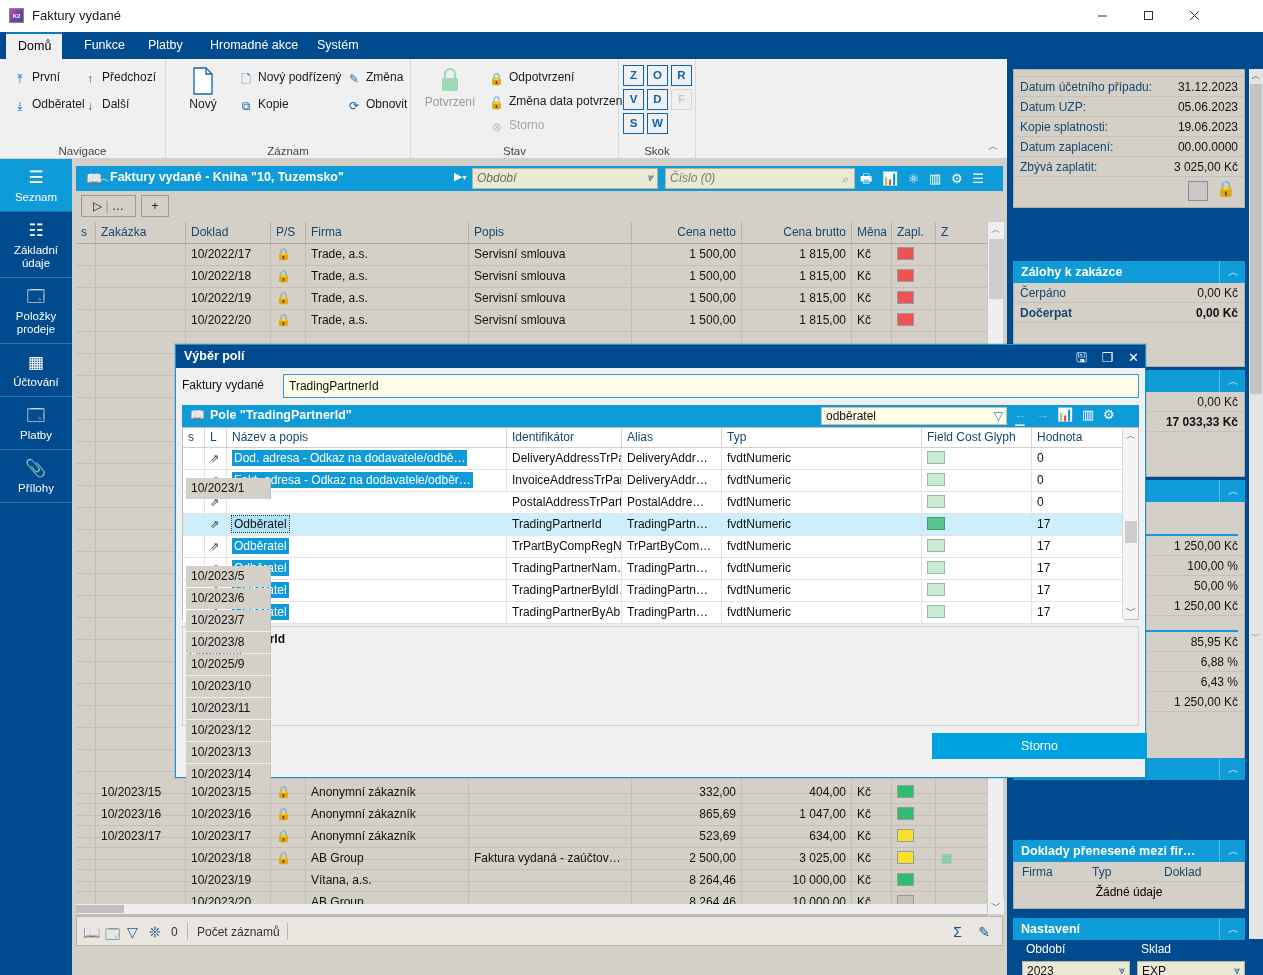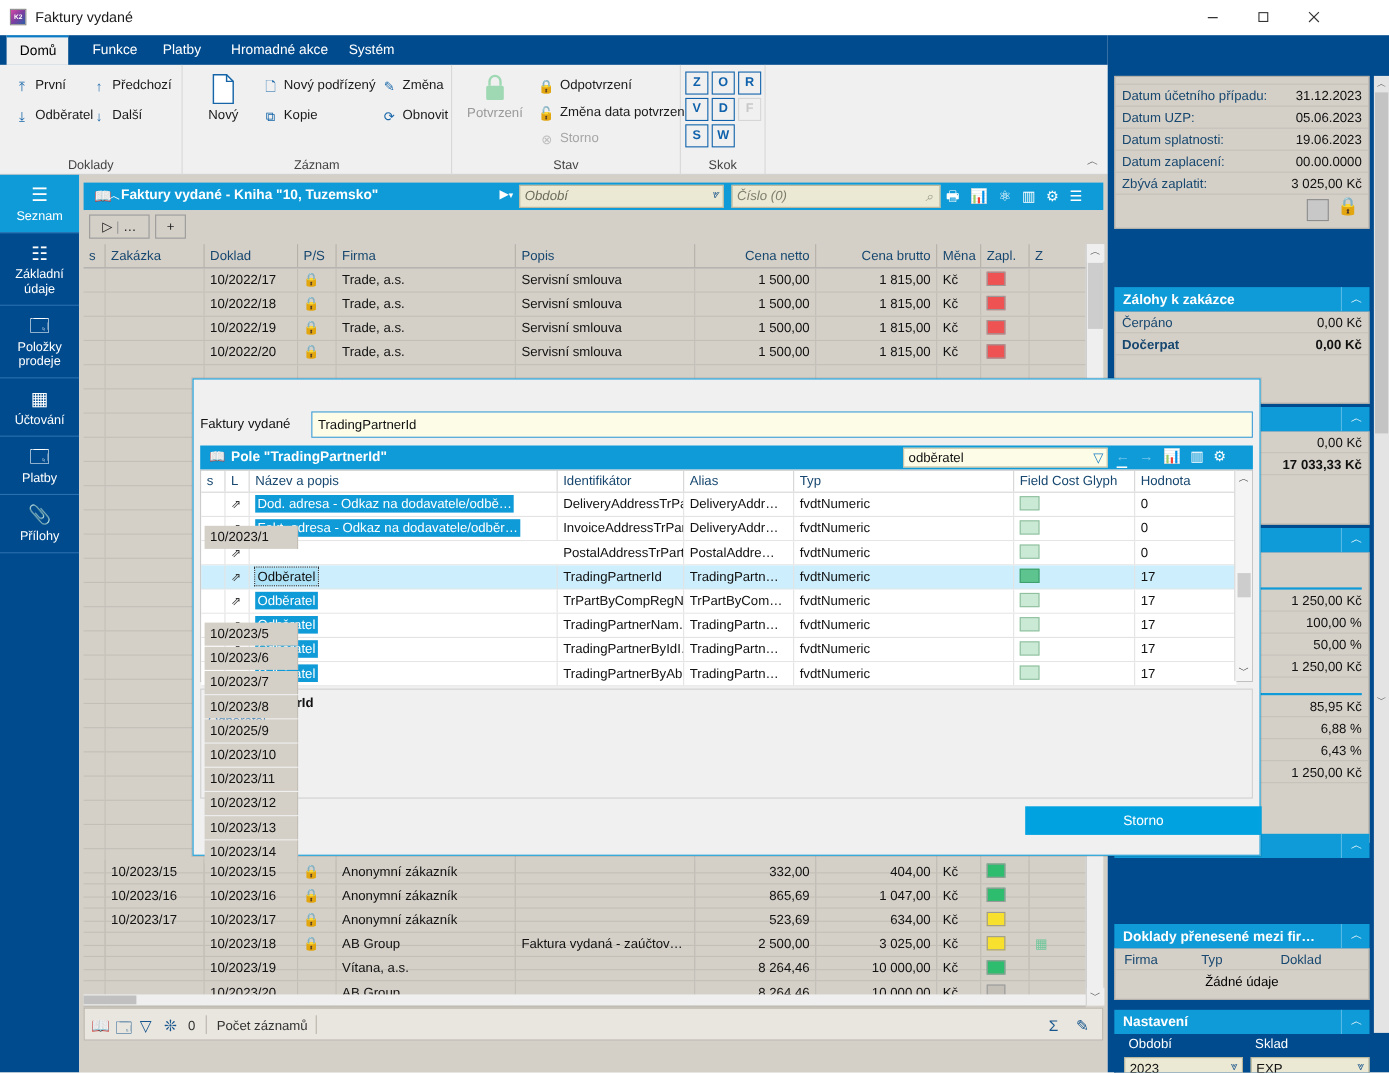--- a/index.html
+++ b/index.html
@@ -196,21 +196,21 @@
       </div>
       <div class="ritem" style="left:82px;top:11px;">
         <span class="gi">↑</span><span>Předchozí</span>
       </div>
       <div class="ritem" style="left:12px;top:38px;">
         <span class="gi">⤓</span><span>Odběratel</span>
       </div>
       <div class="ritem" style="left:82px;top:38px;">
         <span class="gi">↓</span><span>Další</span>
       </div>
-      <div class="rgroup-label">Doklady</div>
+      <div class="rgroup-label">Navigace</div>
     </div>
 
     <div class="rgroup" style="left:166px;width:245px;">
       <div class="bigbtn" style="left:8px;top:8px;">
         <svg width="22" height="28" viewBox="0 0 22 28" style="display:block;margin:0 auto 2px;">
           <path d="M2 1 H14 L20 7 V27 H2 Z" fill="#fff" stroke="#1565a8" stroke-width="1.3"></path>
           <path d="M14 1 V7 H20" fill="none" stroke="#1565a8" stroke-width="1.3"></path>
         </svg>
         <span>Nový</span>
       </div>
@@ -857,21 +857,21 @@
   </div>
 
   <div class="right">
 
     <div class="rsec" style="top:37px;">
       <div class="rsec-body" style="border-top:1px solid #b4b0a8;">
         <div class="rrow" style="height:7px;overflow:hidden;"></div>
         <div id="rp-dates">
             <div class="rrow"><span class="k">Datum účetního případu:</span><span class="v">31.12.2023</span></div>
             <div class="rrow"><span class="k">Datum UZP:</span><span class="v">05.06.2023</span></div>
-            <div class="rrow"><span class="k">Datum splatnosti:</span><span class="v">19.06.2023</span></div>
+            <div class="rrow"><span class="k">Kopie splatnosti:</span><span class="v">19.06.2023</span></div>
             <div class="rrow"><span class="k">Datum zaplacení:</span><span class="v">00.00.0000</span></div>
             <div class="rrow"><span class="k">Zbývá zaplatit:</span><span class="v">3 025,00 Kč</span></div>
           </div>
         <div class="rrow" style="height:30px;border-bottom:0;">
           <span style="position:absolute;right:36px;top:4px;display:inline-block;width:20px;height:20px;background:#c8c8c8;border:1px solid #8d8d8d;"></span>
           <span style="position:absolute;right:8px;top:2px;color:#2ecc71;font-size:16px;">🔒</span>
         </div>
       </div>
     </div>
 
@@ -988,20 +988,28 @@
     </div>
 
     <div class="rp-scroll">
       <div class="arr" style="top:0;">︿</div>
       <div class="th" style="top:15px;height:310px;"></div>
       <div class="arr" style="top:560px;">﹀</div>
     </div>
   </div>
 
   <div class="modal">
+    <div class="m-title">
+      <div class="t">Výběr polí</div>
+      <div class="btns">
+        <span>🖫</span>
+        <span>❐</span>
+        <span>✕</span>
+      </div>
+    </div>
 
     <div class="m-field">
       <div class="lbl">Faktury vydané</div>
       <div class="inp">
         <span>TradingPartnerId</span>
       </div>
     </div>
 
     <div class="m-grid-head">
       <div class="bk">📖</div>

